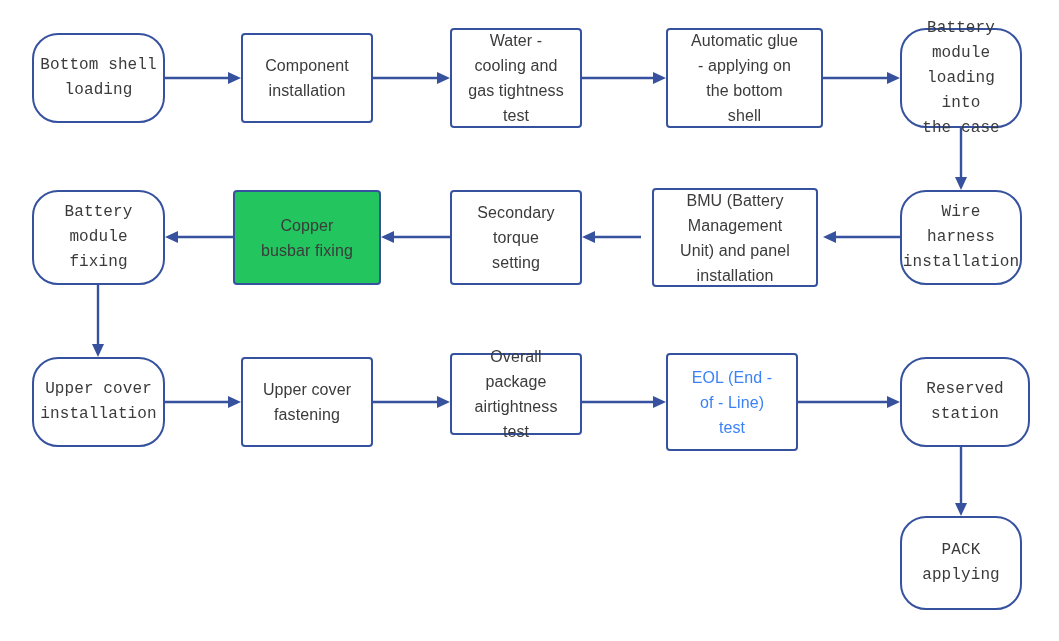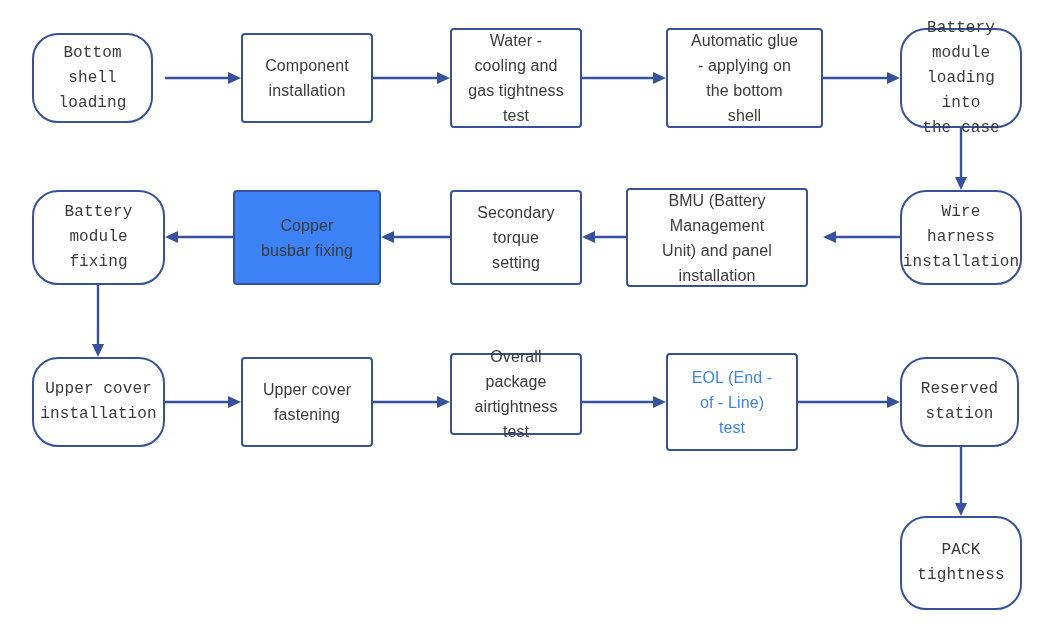--- a/index.html
+++ b/index.html
@@ -114,21 +114,21 @@
       <g>
         <line x1="798" y1="402" x2="887" y2="402" stroke="#36529f" stroke-width="2.4"></line>
         <polygon points="900,402 887,396 887,408" fill="#36529f"></polygon>
       </g>
       <g>
         <line x1="961" y1="447" x2="961" y2="503" stroke="#36529f" stroke-width="2.4"></line>
         <polygon points="961,516 955,503 967,503" fill="#36529f"></polygon>
       </g>
     </svg>
   <div id="node-layer">
-      <div class="node round" style="left: 32px; top: 33px; width: 121px; height: 90px; border-color: rgb(54, 82, 159); background: rgb(255, 255, 255); color: rgb(59, 59, 59);">
+      <div class="node round" style="left: 32px; top: 33px; width: 133px; height: 90px; border-color: rgb(54, 82, 159); background: rgb(255, 255, 255); color: rgb(59, 59, 59);">
         <span class="node-label">Bottom shell
 loading</span>
       </div>
       <div class="node rect" style="left: 241px; top: 33px; width: 132px; height: 90px; border-color: rgb(54, 82, 159); background: rgb(255, 255, 255); color: rgb(59, 59, 59);">
         <span class="node-label">Component
 installation</span>
       </div>
       <div class="node rect" style="left: 450px; top: 28px; width: 132px; height: 100px; border-color: rgb(54, 82, 159); background: rgb(255, 255, 255); color: rgb(59, 59, 59);">
         <span class="node-label">Water -
 cooling and
@@ -145,32 +145,32 @@
         <span class="node-label">Battery
 module
 loading into
 the case</span>
       </div>
       <div class="node round" style="left: 900px; top: 190px; width: 122px; height: 95px; border-color: rgb(54, 82, 159); background: rgb(255, 255, 255); color: rgb(59, 59, 59);">
         <span class="node-label">Wire
 harness
 installation</span>
       </div>
-      <div class="node rect" style="left: 626px; top: 188px; width: 182px; height: 99px; border-color: rgb(54, 82, 159); background: rgb(255, 255, 255); color: rgb(59, 59, 59);">
+      <div class="node rect" style="left: 652px; top: 188px; width: 166px; height: 99px; border-color: rgb(54, 82, 159); background: rgb(255, 255, 255); color: rgb(59, 59, 59);">
         <span class="node-label">BMU (Battery
 Management
 Unit) and panel
 installation</span>
       </div>
       <div class="node rect" style="left: 450px; top: 190px; width: 132px; height: 95px; border-color: rgb(54, 82, 159); background: rgb(255, 255, 255); color: rgb(59, 59, 59);">
         <span class="node-label">Secondary
 torque
 setting</span>
       </div>
-      <div class="node rect" style="left: 233px; top: 190px; width: 148px; height: 95px; border-color: rgb(54, 82, 159); background: #3b82f6; color: rgb(59, 59, 59);">
+      <div class="node rect" style="left: 233px; top: 190px; width: 148px; height: 95px; border-color: rgb(54, 82, 159); background: #22c55e; color: rgb(59, 59, 59);">
         <span class="node-label">Copper
 busbar fixing</span>
       </div>
       <div class="node round" style="left: 32px; top: 190px; width: 133px; height: 95px; border-color: rgb(54, 82, 159); background: rgb(255, 255, 255); color: rgb(59, 59, 59);">
         <span class="node-label">Battery
 module
 fixing</span>
       </div>
       <div class="node round" style="left: 32px; top: 357px; width: 133px; height: 90px; border-color: rgb(54, 82, 159); background: rgb(255, 255, 255); color: rgb(59, 59, 59);">
         <span class="node-label">Upper cover
@@ -184,22 +184,22 @@
         <span class="node-label">Overall
 package
 airtightness
 test</span>
       </div>
       <div class="node rect" style="left: 666px; top: 353px; width: 132px; height: 98px; border-color: rgb(54, 82, 159); background: rgb(255, 255, 255); color: #3b82f6;">
         <span class="node-label">EOL (End -
 of - Line)
 test</span>
       </div>
-      <div class="node round" style="left: 900px; top: 357px; width: 119px; height: 90px; border-color: rgb(54, 82, 159); background: rgb(255, 255, 255); color: rgb(59, 59, 59);">
+      <div class="node round" style="left: 900px; top: 357px; width: 130px; height: 90px; border-color: rgb(54, 82, 159); background: rgb(255, 255, 255); color: rgb(59, 59, 59);">
         <span class="node-label">Reserved
 station</span>
       </div>
       <div class="node round" style="left: 900px; top: 516px; width: 122px; height: 94px; border-color: rgb(54, 82, 159); background: rgb(255, 255, 255); color: rgb(59, 59, 59);">
         <span class="node-label">PACK
-tightness</span>
+applying</span>
       </div>
     </div>
 </div>
 
 </body></html>

